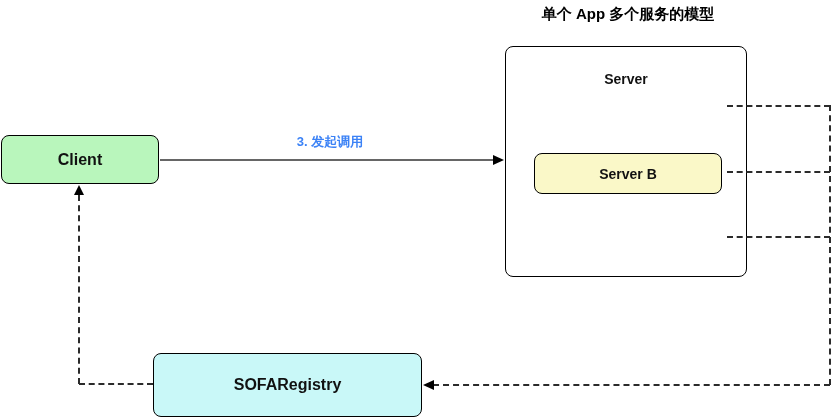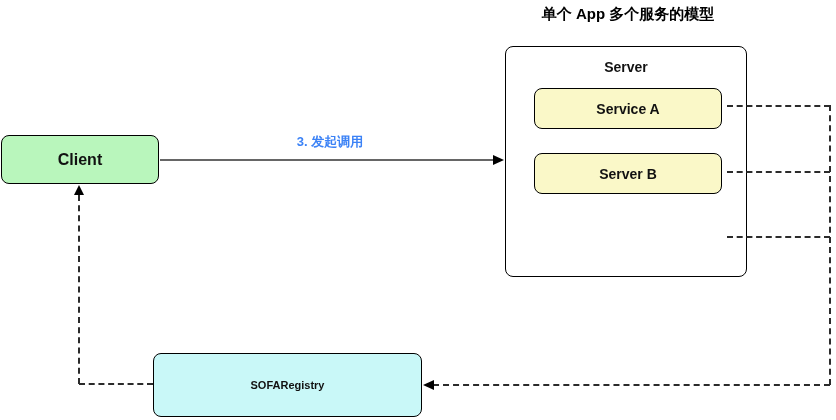--- a/index.html
+++ b/index.html
@@ -21,39 +21,39 @@
   #title{
     position:absolute;left:460px;top:5px;width:336px;
     text-align:center;font-size:15px;font-weight:bold;color:#000;
   }
   #server-box{
     left:505px;top:46px;width:242px;height:231px;
     background:#ffffff;
     align-items:flex-start;
     font-size:14px;
   }
-  #server-label{margin-top:12px;}
+  #server-label{margin-top:24px;}
   .service{
     position:absolute;left:28px;width:188px;height:41px;
     background:#faf8c8;
     border:1.3px solid #000;border-radius:8px;
     box-sizing:border-box;
     display:flex;align-items:center;justify-content:center;
     font-size:14px;font-weight:bold;color:#111;
   }
   #service-a{top:41px;}
   #service-b{top:106px;}
   #service-c{top:172px;}
   #client-box{
     left:1px;top:135px;width:158px;height:49px;
     background:#b9f6bc;font-size:16px;
   }
   #registry-box{
     left:153px;top:353px;width:269px;height:64px;
-    background:#c9f8f8;font-size:11px;
+    background:#c9f8f8;font-size:16px;
   }
   .hline-solid{
     position:absolute;height:0;border-top:2px solid #666;
   }
   .hline-dashed{
     position:absolute;height:0;border-top:2px dashed #2b2b2b;
   }
   .vline-dashed{
     position:absolute;width:0;border-left:2px dashed #2b2b2b;
   }
@@ -84,23 +84,20 @@
 </style>
 </head>
 <body>
 
 <div id="canvas">
 
   <div id="title">单个 App 多个服务的模型</div>
 
   <div id="server-box" class="box">
     <span id="server-label">Server</span>
-    <div id="service-a" class="service">
-      <span>Service A</span>
-    </div>
     <div id="service-b" class="service">
       <span>Server B</span>
     </div>
   </div>
 
   <div id="client-box" class="box">
     <span>Client</span>
   </div>
 
   <div id="registry-box" class="box">

